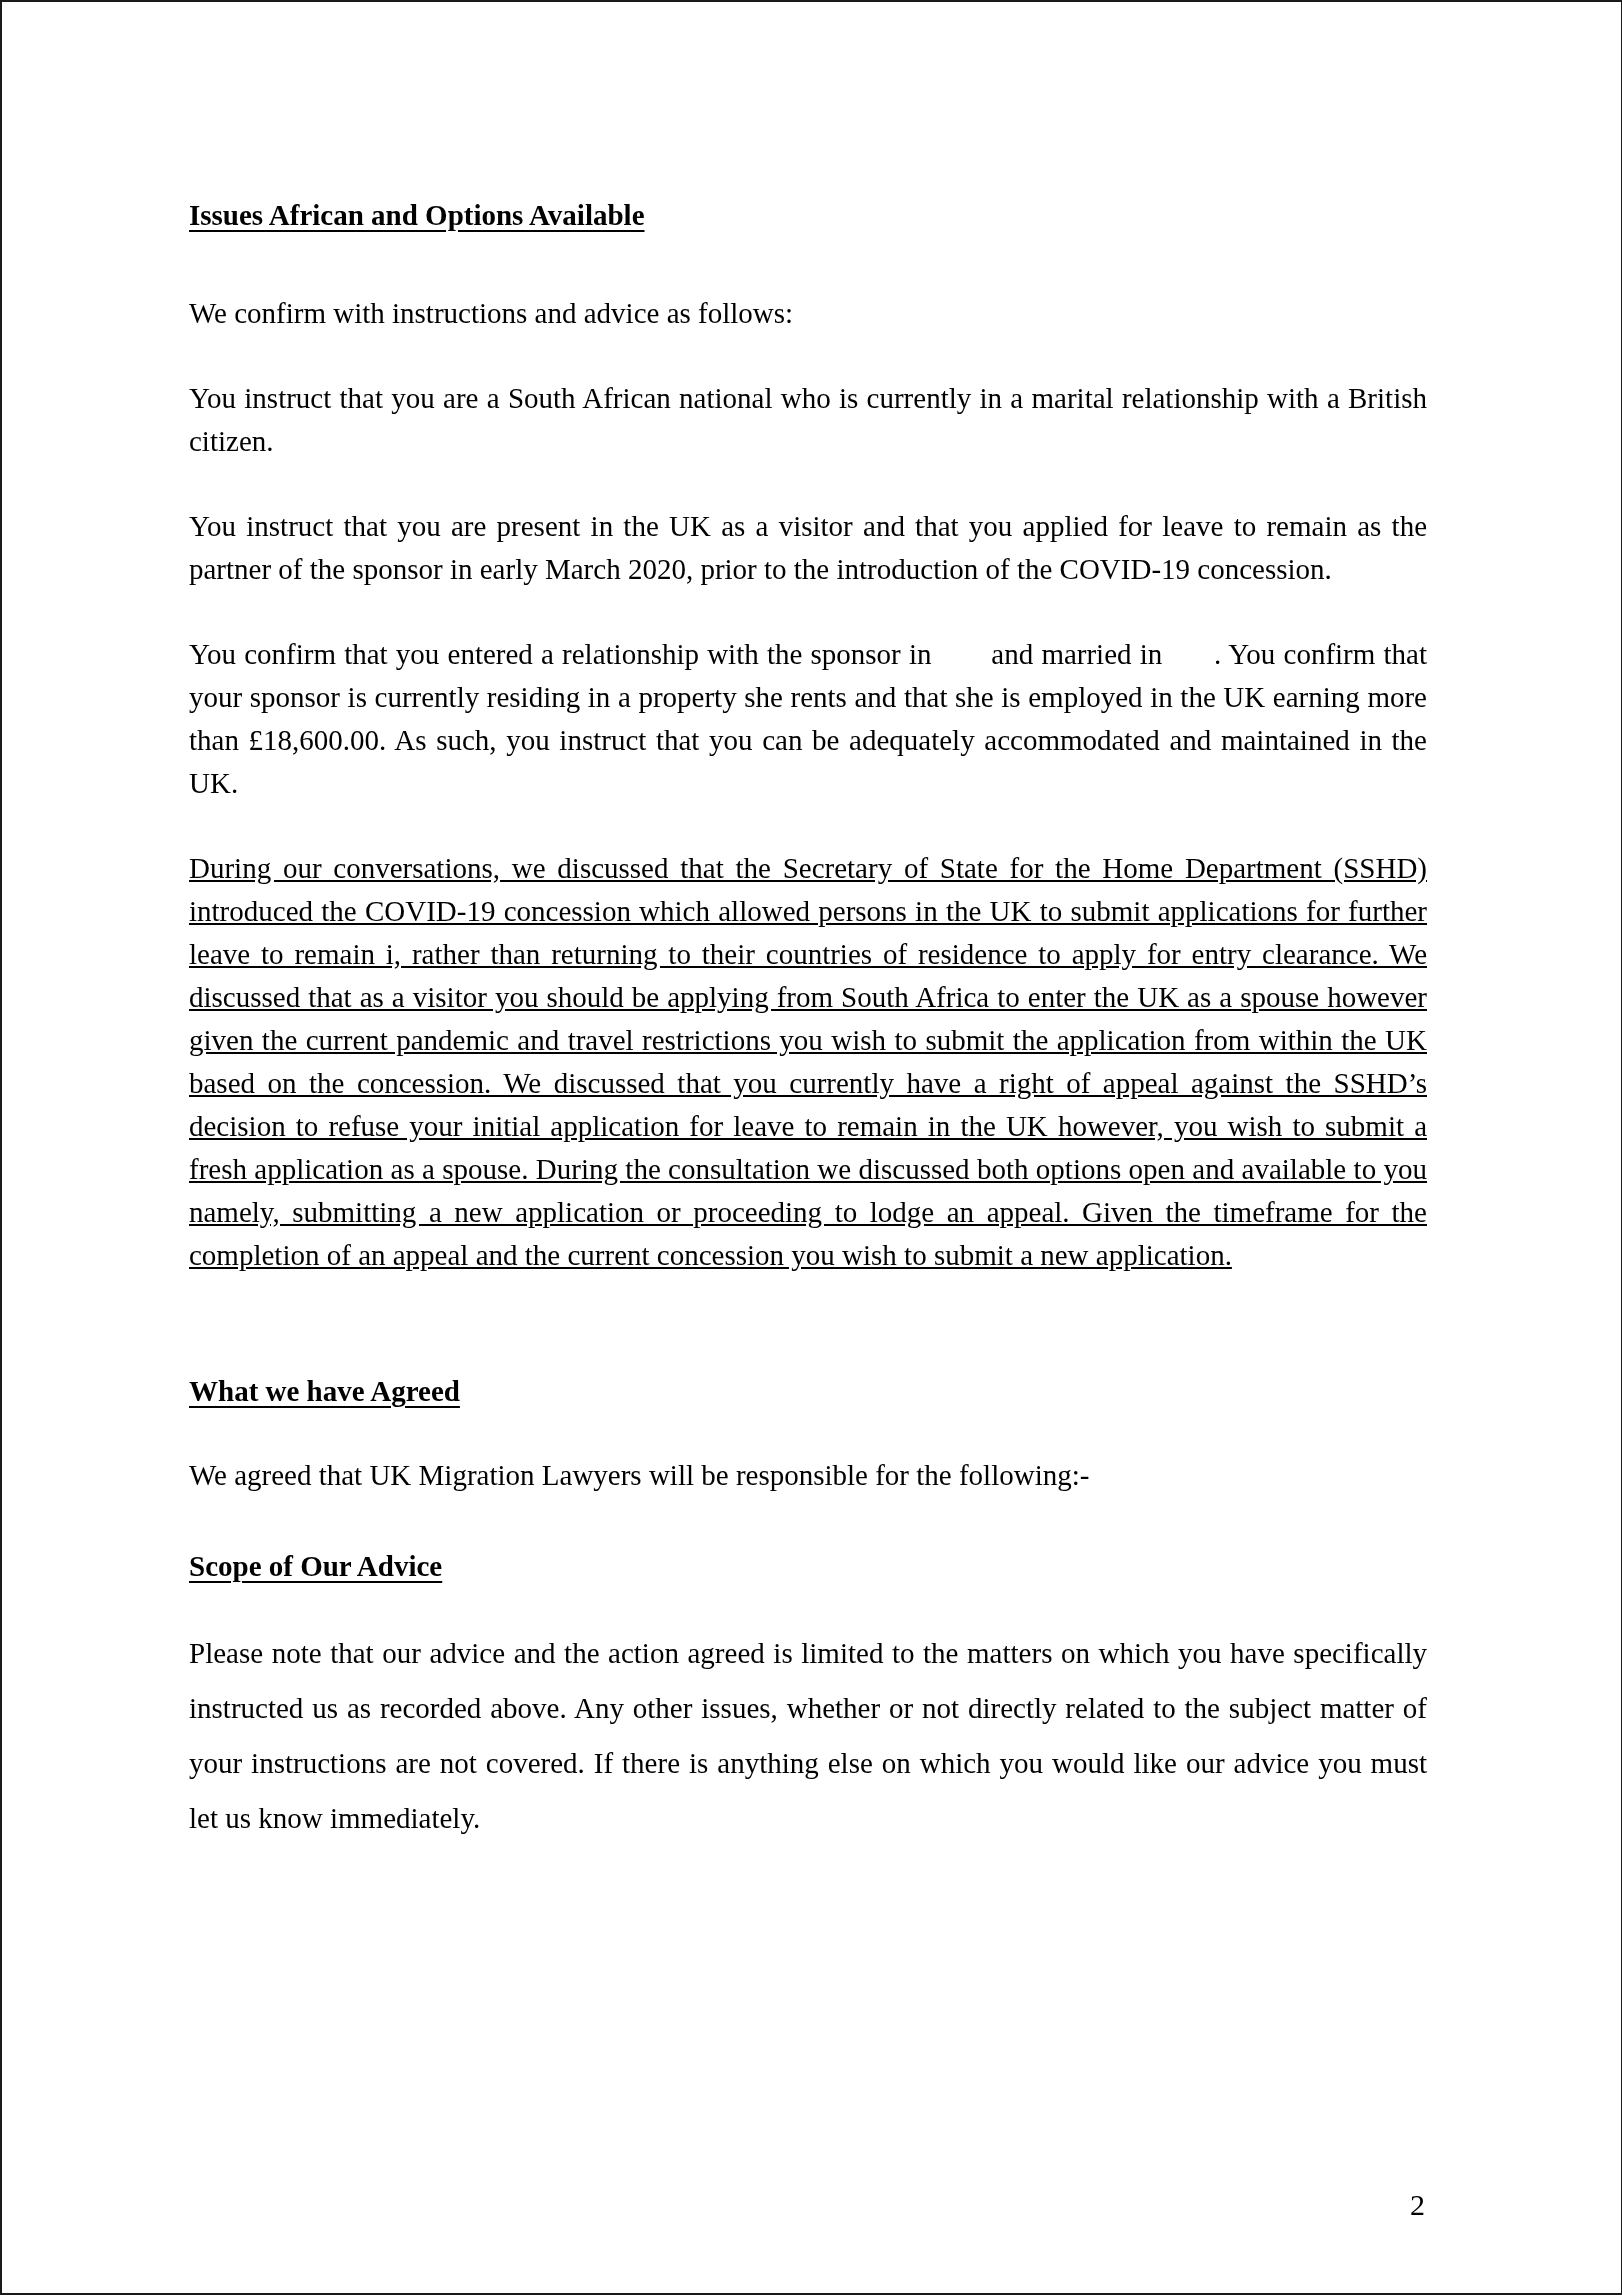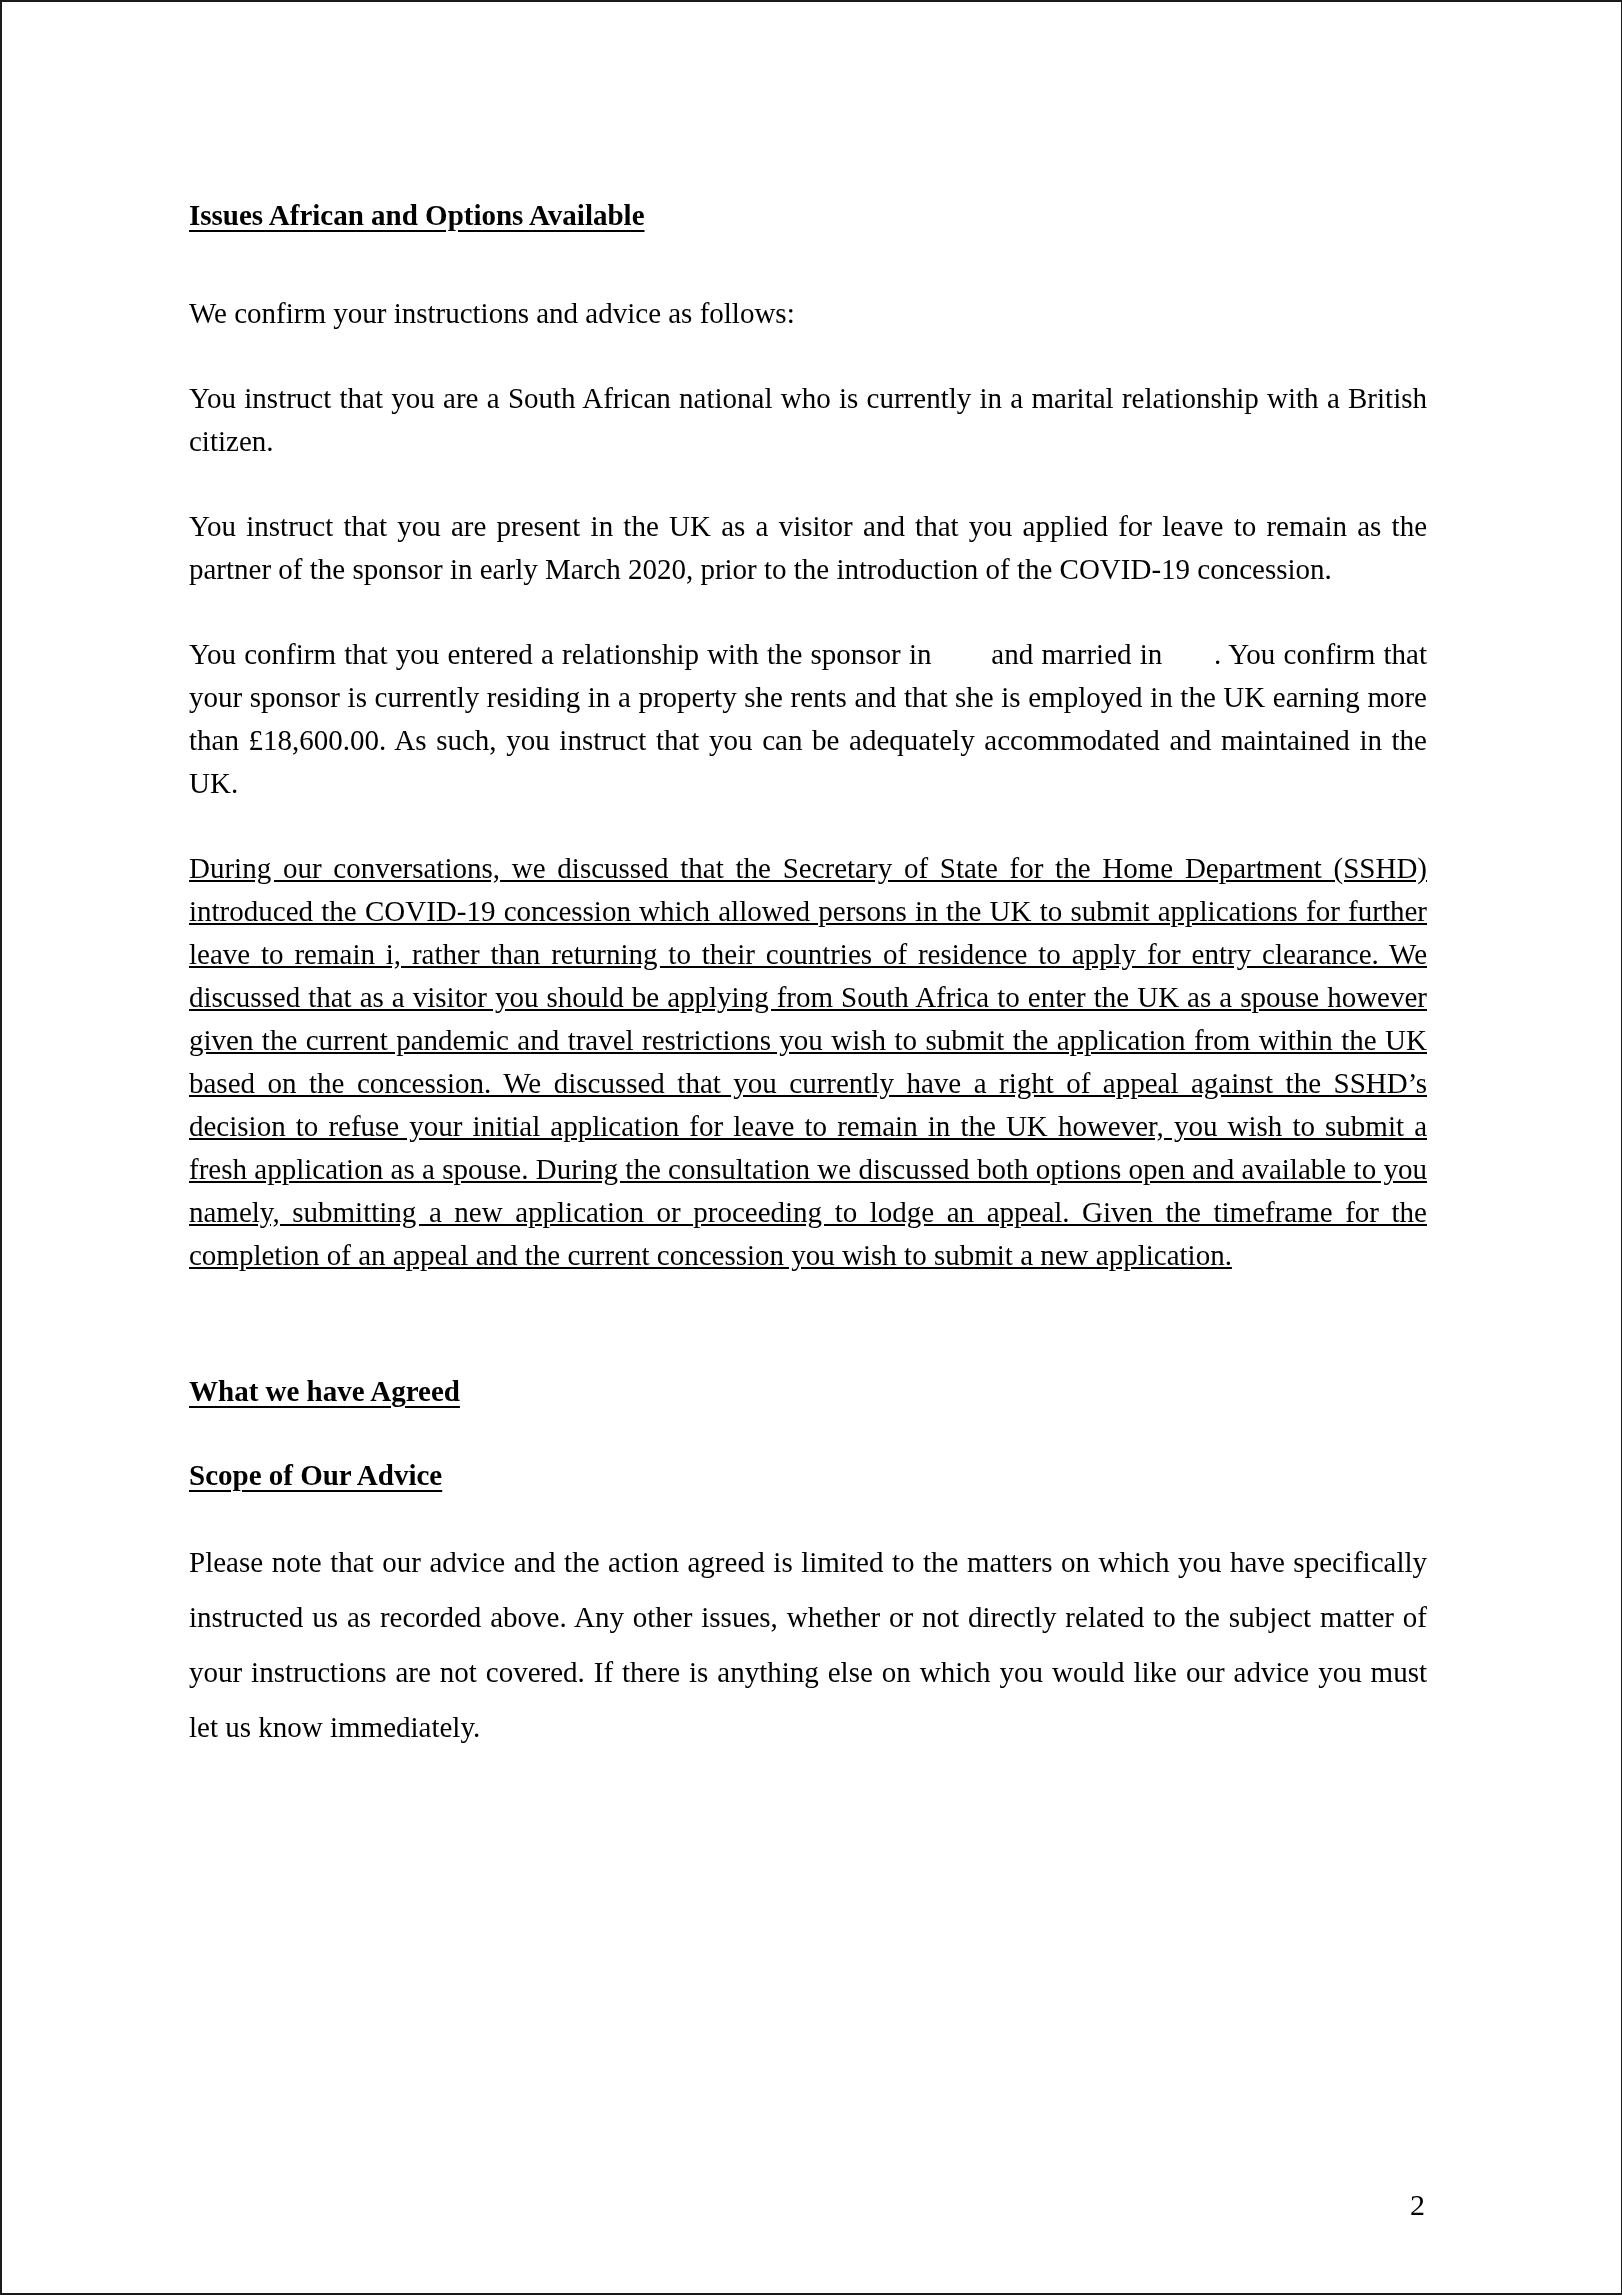--- a/index.html
+++ b/index.html
@@ -58,32 +58,33 @@
     line-height: 30px;
   }
 </style>
 </head>
 <body>
 
 <div class="page">
 
   <h1 class="heading">Issues African and Options Available</h1>
 
-  <p class="para no-justify">We confirm your instructions and advice as follows:</p>
+  <p class="para no-justify">We confirm with instructions and advice as follows:</p>
 
   <p class="para">You instruct that you are a South African national who is currently in a marital relationship with a British citizen.</p>
 
   <p class="para">You instruct that you are present in the UK as a visitor and that you applied for leave to remain as the partner of the sponsor in early March 2020, prior to the introduction of the COVID-19 concession.</p>
 
   <p class="para">You confirm that you entered a relationship with the sponsor in    and married in   . You confirm that your sponsor is currently residing in a property she rents and that she is employed in the UK earning more than £18,600.00. As such, you instruct that you can be adequately accommodated and maintained in the UK.</p>
 
   <p class="para after-big">During our conversations, we discussed that the Secretary of State for the Home Department (SSHD) introduced the COVID-19 concession which allowed persons in the UK to submit applications for further leave to remain i, rather than returning to their countries of residence to apply for entry clearance. We discussed that as a visitor you should be applying from South Africa to enter the UK as a spouse however given the current pandemic and travel restrictions you wish to submit the application from within the UK based on the concession. We discussed that you currently have a right of appeal against the SSHD’s decision to refuse your initial application for leave to remain in the UK however, you wish to submit a fresh application as a spouse. During the consultation we discussed both options open and available to you namely, submitting a new application or proceeding to lodge an appeal. Given the timeframe for the completion of an appeal and the current concession you wish to submit a new application.</p>
 
   <h2 class="heading mb-78">What we have Agreed</h2>
 
+  <p class="para no-justify mb-74">We agreed that UK Migration Lawyers will be responsible for the following:-</p>
 
 
   <h2 class="heading mb-58">Scope of Our Advice</h2>
 
   <p class="scope-para"><span>Please note that our advice and the action agreed is limited to the matters on which you have specifically instructed us as recorded above.  Any other issues, whether or not directly related to the subject matter of your instructions are </span><strong>not</strong><span> covered.  If there is anything else on which you would like our advice you must let us know immediately.</span></p>
 
   <div class="page-number">2</div>
 
 </div>
 

